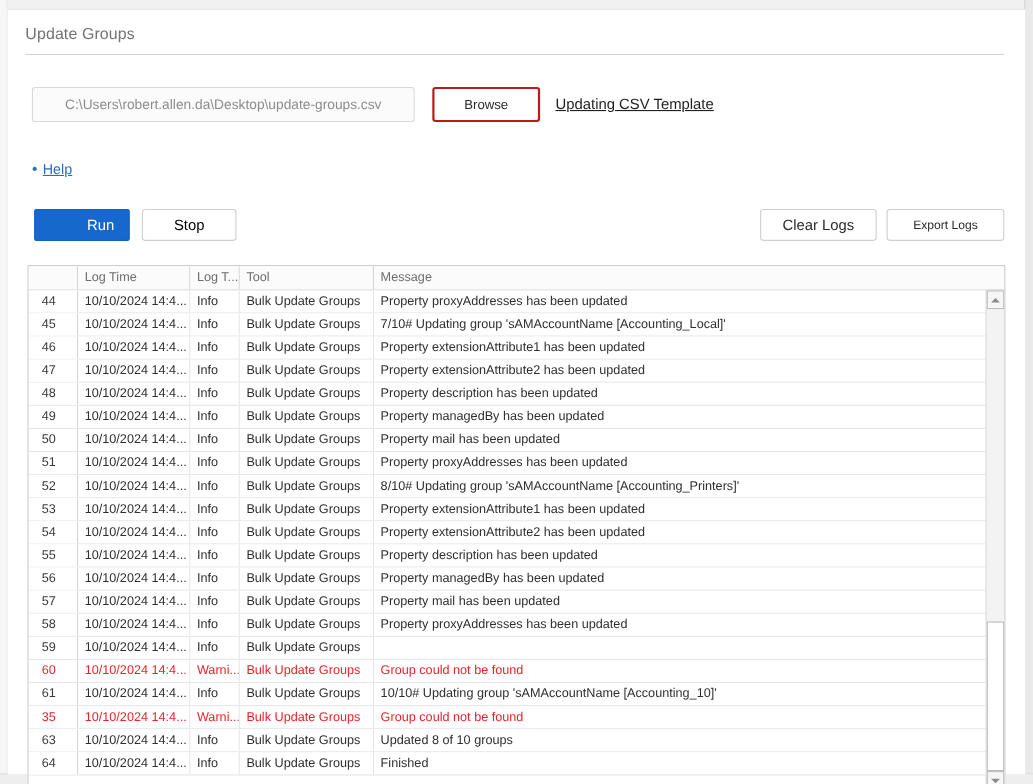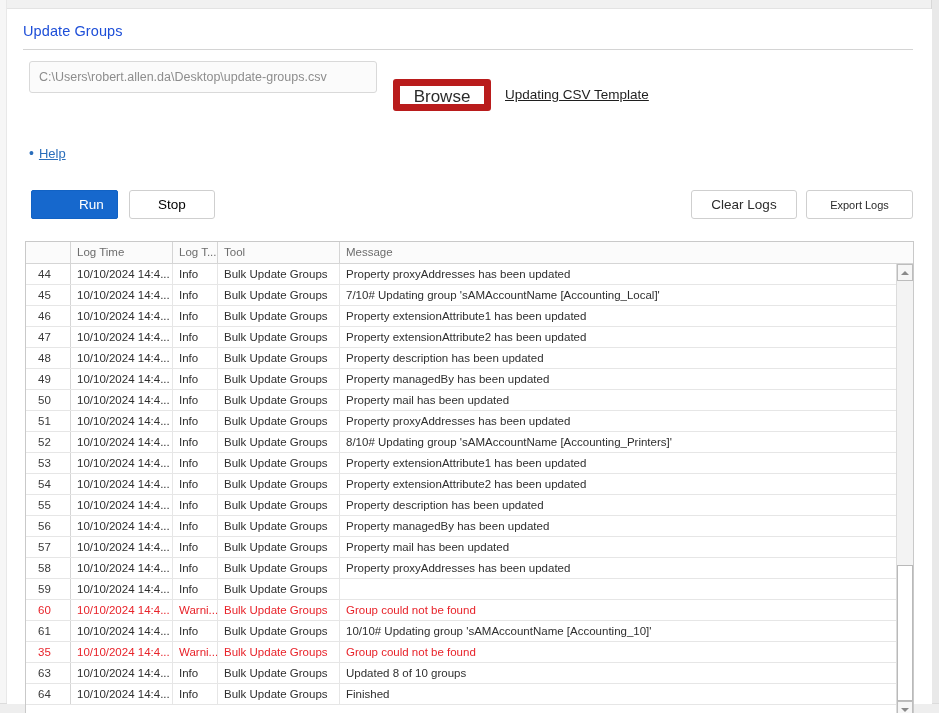--- a/index.html
+++ b/index.html
@@ -64,62 +64,63 @@
     width: 925px;
     height: 695px;
     background: #ffffff;
   }
 
   #page-title {
     position: absolute;
     left: 16px;
     top: 14px;
     font-size: 14.5px;
-    color: #1d4ed8;
+    color: #737373;
     letter-spacing: 0.1px;
     white-space: nowrap;
   }
   #title-divider {
     position: absolute;
     left: 16px;
     top: 40px;
     width: 890px;
     height: 1px;
     background: #d4d4d4;
   }
 
   
   #file-path-input {
     position: absolute;
     left: 22px;
-    top: 52px;
+    top: 70px;
     width: 348px;
     height: 32px;
     box-sizing: border-box;
     border: 1px solid #d9d9d9;
     border-radius: 3px;
     background: #fbfbfb;
     padding: 0 9px;
     font-family: "Liberation Sans", sans-serif;
     font-size: 12.5px;
     color: #8d8d8d;
     outline: none;
+    text-align: center;
   }
   #browse-button {
     position: absolute;
     left: 386px;
     top: 70px;
     width: 98px;
     height: 32px;
     box-sizing: border-box;
-    border: 7px solid #b91c1c;
+    border: 2px solid #b91c1c;
     border-radius: 3px;
     background: #ffffff;
     font-family: "Liberation Sans", sans-serif;
-    font-size: 17px;
+    font-size: 12px;
     color: #2b2b2b;
     cursor: pointer;
   }
   #download-template-link {
     position: absolute;
     left: 498px;
     top: 78px;
     font-size: 13.5px;
     color: #1f1f1f;
     text-decoration: underline;

